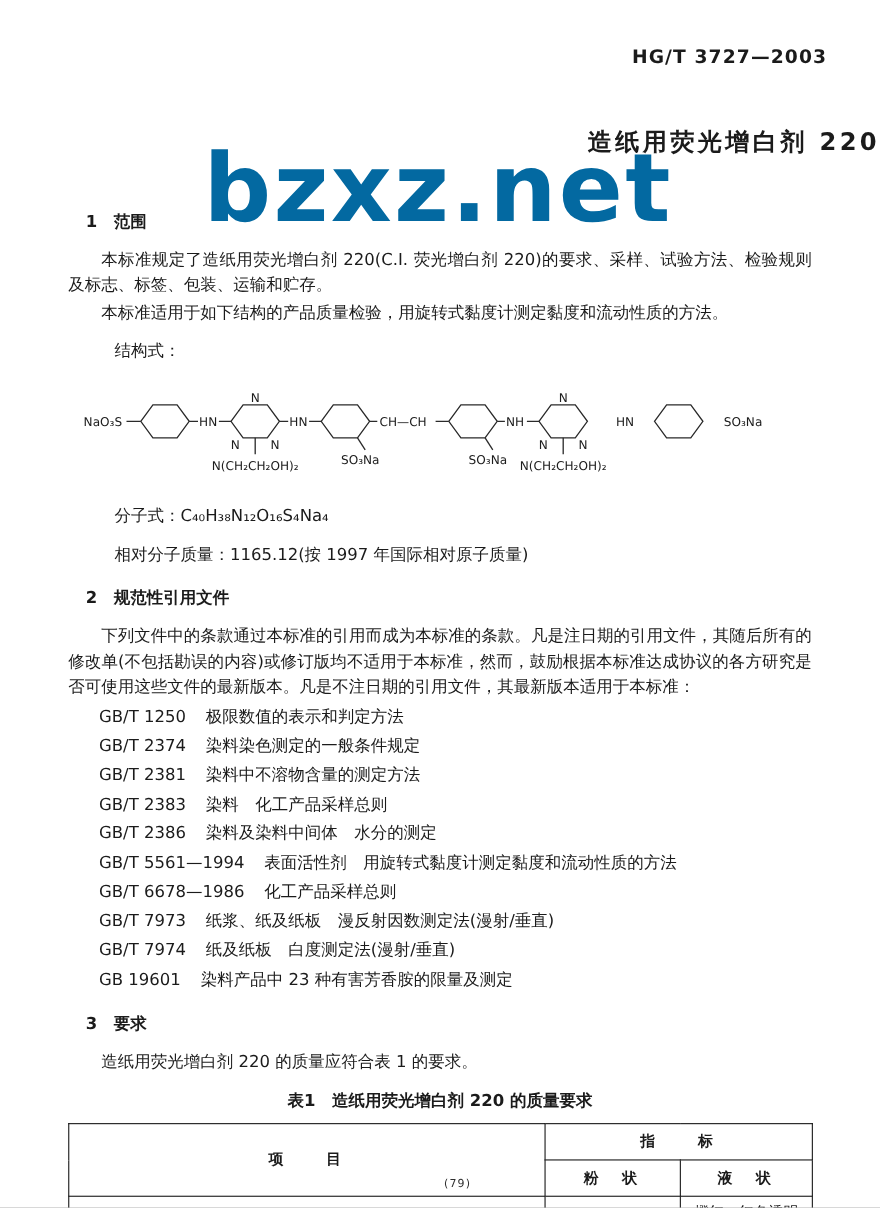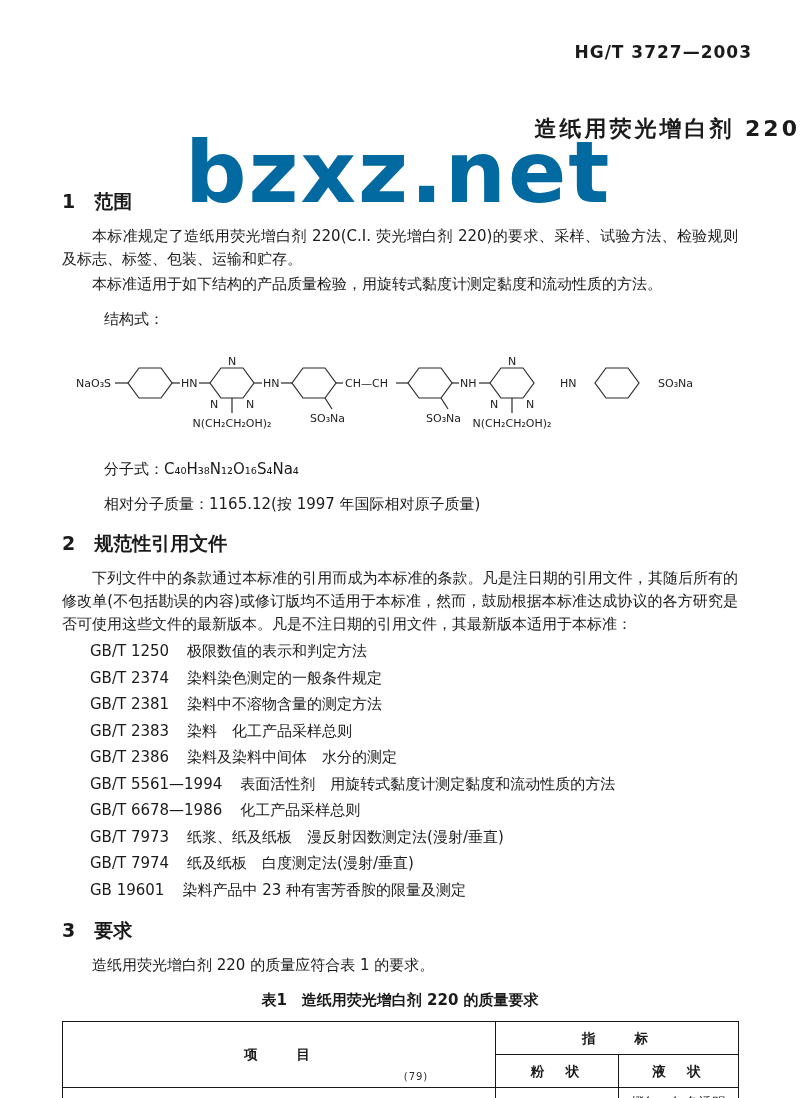--- a/index.html
+++ b/index.html
@@ -18,21 +18,21 @@
     font-size:17px;font-weight:bold;letter-spacing:1px;
   }
   .page-title{
     position:absolute;top:114px;left:0;width:100%;z-index:2;
     text-align:right;font-size:22px;font-weight:bold;letter-spacing:3px;
   }
   .content{
     position:absolute;top:190px;left:62px;width:676px;z-index:1;
     font-size:15px;line-height:23px;
   }
-  .sec-heading{font-size:19px;font-weight:bold;margin:0 0 12px;}
+  .sec-heading{font-size:15px;font-weight:bold;margin:0 16px 12px;}
   .sec-heading.mt{margin-top:16px;}
   .body-p{margin:0 0 2px;text-indent:2em;text-align:justify;}
   .plain-line{margin:12px;text-indent:2em;}
   .struct-fig{margin:4px 0 2px 12px;}
   .refs{list-style:none;margin:2px 0 0;padding:0 0 0 28px;line-height:26.5px;}
   .refs .code{display:inline-block;margin-right:18px;white-space:nowrap;}
   .table-title{text-align:center;font-weight:bold;font-size:15px;margin:12px 0 9px;}
   table.spec{width:676px;border-collapse:collapse;font-size:13.5px;table-layout:fixed;}
   .spec th,.spec td{border:1.7px solid #181818;padding:3px 8px;height:26px;}
   .spec th{font-weight:bold;text-align:center;letter-spacing:4px;}

